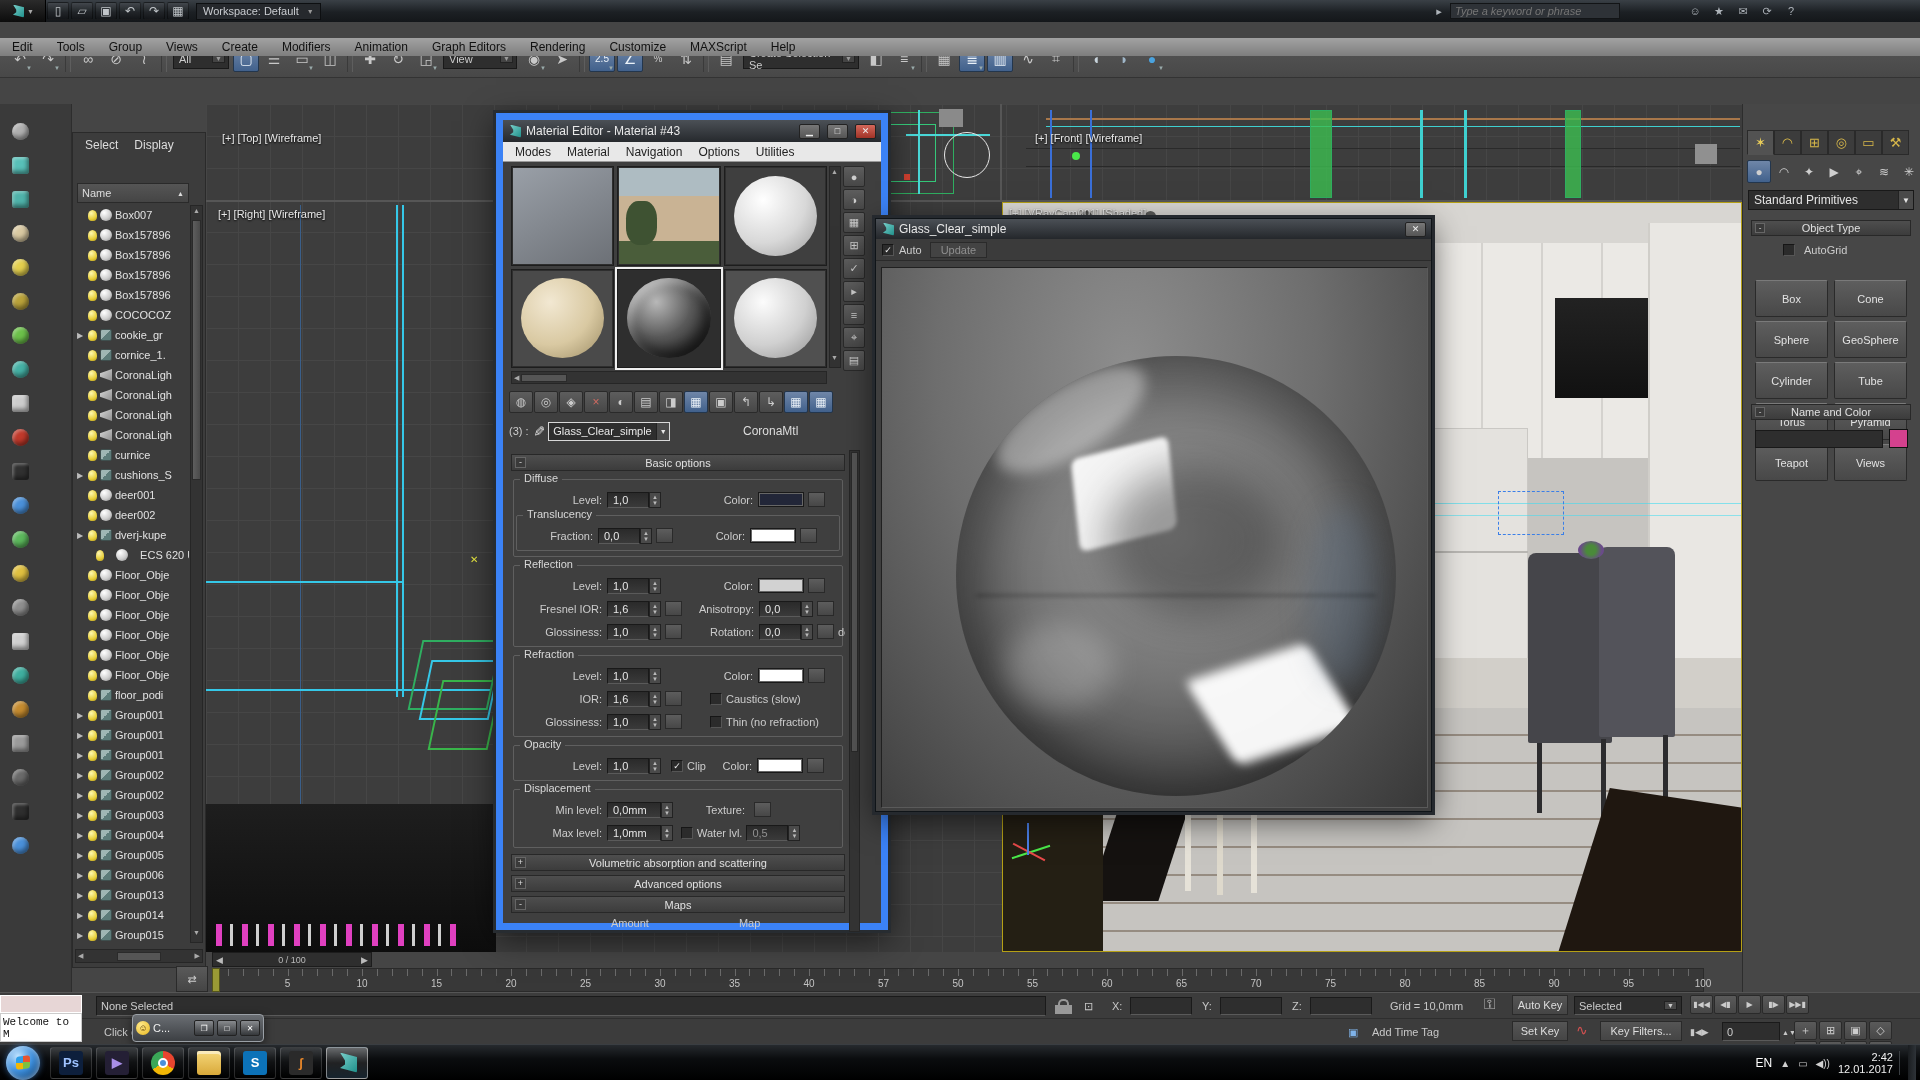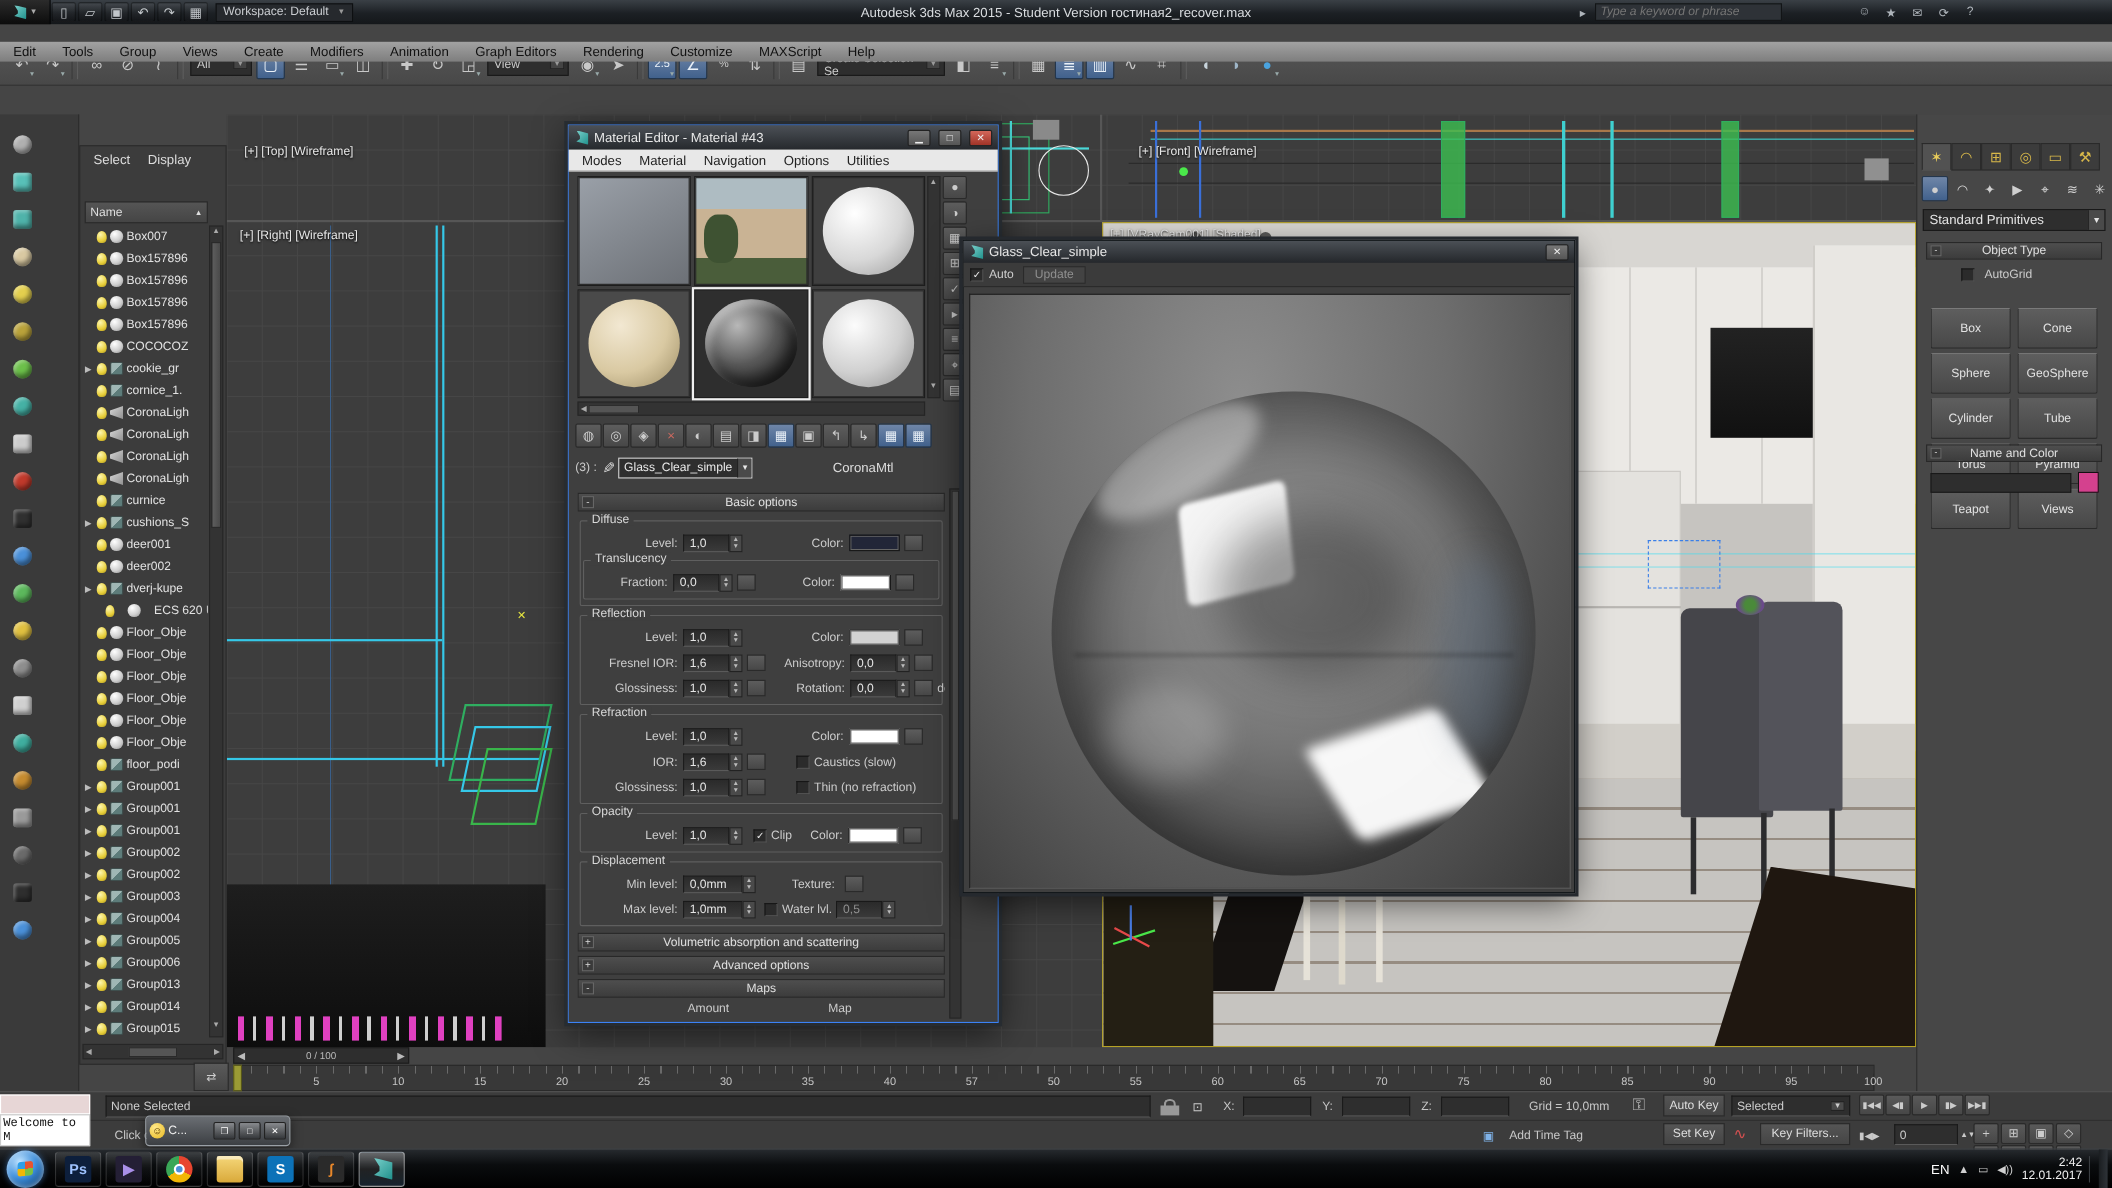--- a/index.html
+++ b/index.html
@@ -53,21 +53,21 @@
 #xhsb{position:absolute;left:2px;bottom:4px;width:128px;height:14px;background:#333;border:1px solid #262626;display:flex;align-items:center;justify-content:space-between;font-size:7px;color:#aaa;padding:0 2px}
 #xhsb .hthumb{width:44px;height:9px;background:#555;border:1px solid #2a2a2a}
 
 #viewports{position:absolute;left:206px;top:104px;width:1536px;height:848px;background:#3d3d3d;background-image:linear-gradient(#464646 1px,transparent 1px),linear-gradient(90deg,#464646 1px,transparent 1px);background-size:32px 32px;z-index:1;overflow:hidden}
 .vplabel{position:absolute;font-size:11px;color:#e8e8e8;text-shadow:0 1px 2px #000;z-index:4;white-space:nowrap}
 .split-h{position:absolute;left:0;top:96px;width:1536px;height:2px;background:#565656}
 .split-v{position:absolute;left:794px;top:0;width:2px;height:96px;background:#565656}
 #vpcam{position:absolute;left:796px;top:98px;width:740px;height:750px;border:1px solid #b5a015;background:#c6c4c0;overflow:hidden}
 .wire{position:absolute}
 
-#matedit{position:absolute;left:516px;top:113px;width:392px;height:817px;background:#3f3f3f;border:1px solid #3b82f6;outline:3px solid #272c31;box-shadow:0 8px 30px rgba(0,0,0,.6);z-index:10}
+#matedit{position:absolute;left:496px;top:113px;width:392px;height:817px;background:#3f3f3f;border:7px solid #3b82f6;outline:3px solid #272c31;box-shadow:0 8px 30px rgba(0,0,0,.6);z-index:10}
 #me-title{height:22px;background:linear-gradient(#4b5056,#26292d);display:flex;align-items:center;padding:0 5px;gap:5px;color:#e8e8e8;font-size:12px}
 .wbtn{width:21px;height:15px;background:linear-gradient(#777,#555);border:1px solid #222;border-radius:2px;display:flex;align-items:center;justify-content:center;font-size:9px;color:#eee;margin-left:2px}
 .wbtn.close{background:linear-gradient(#d4675a,#a03327)}
 #me-menus{height:20px;background:#e8e8e8;display:flex;align-items:center;padding-left:4px;border-bottom:1px solid #999}
 #me-menus span{padding:0 8px;color:#222;font-size:12px}
 #slots{position:absolute;left:8px;top:46px;width:316px;height:202px;display:grid;grid-template-columns:repeat(3,1fr);grid-template-rows:1fr 1fr;gap:3px}
 .slot{border:1px solid #1d1d1d;position:relative;background:#5a5a5a;box-shadow:inset 0 0 0 1px #2e2e2e}
 .slot.sel{outline:2px solid #f0f0f0}
 .ball{position:absolute;left:9%;top:9%;width:82%;height:82%;border-radius:50%}
 #slotsb{position:absolute;left:326px;top:46px;width:12px;height:202px;background:#333;border:1px solid #262626}
@@ -169,21 +169,20 @@
     <span class="qaicon">▯</span>
     <span class="qaicon">▱</span>
     <span class="qaicon">▣</span>
     <span class="qaicon">↶</span>
     <span class="qaicon">↷</span>
     <span class="qaicon">▦</span>
     <div id="workspace">
       <span>Workspace: Default</span>
       <span style="font-size:7px;color:#999">▼</span>
     </div>
-    <div id="apptitle">Autodesk 3ds Max 2015  - Student Version   гостиная2_recover.max</div>
     <div id="searchwrap">
       <span class="infoicon">▸</span>
       <input placeholder="Type a keyword or phrase" style="">
     </div>
     <div id="infocenter" style="position:absolute;right:120px;top:3px;display:flex;gap:6px">
         <span class="infoicon">☺</span>
         <span class="infoicon">★</span>
         <span class="infoicon">✉</span>
         <span class="infoicon">⟳</span>
         <span class="infoicon">?</span>

